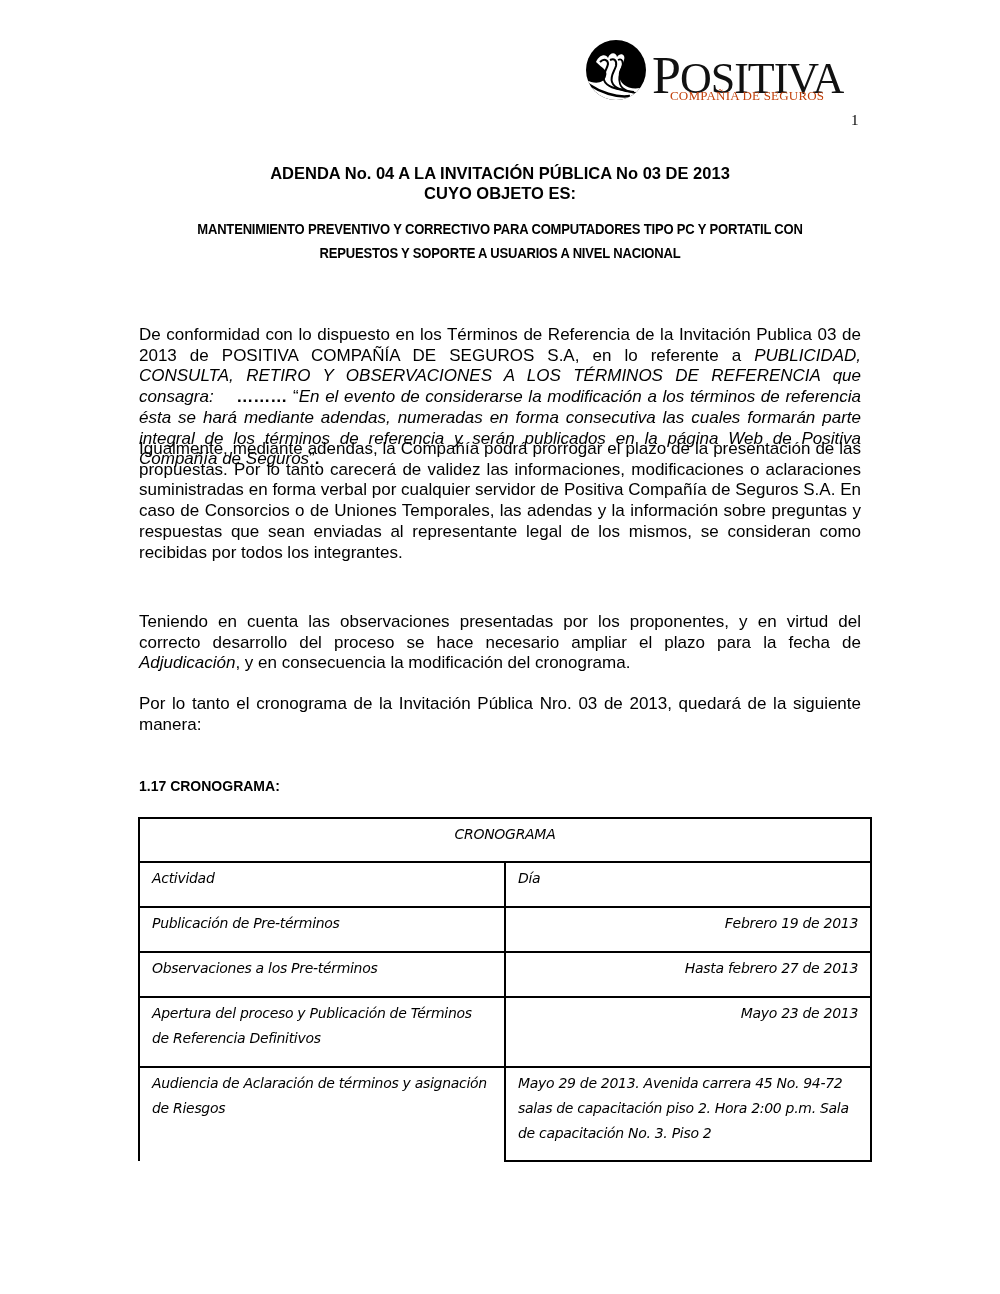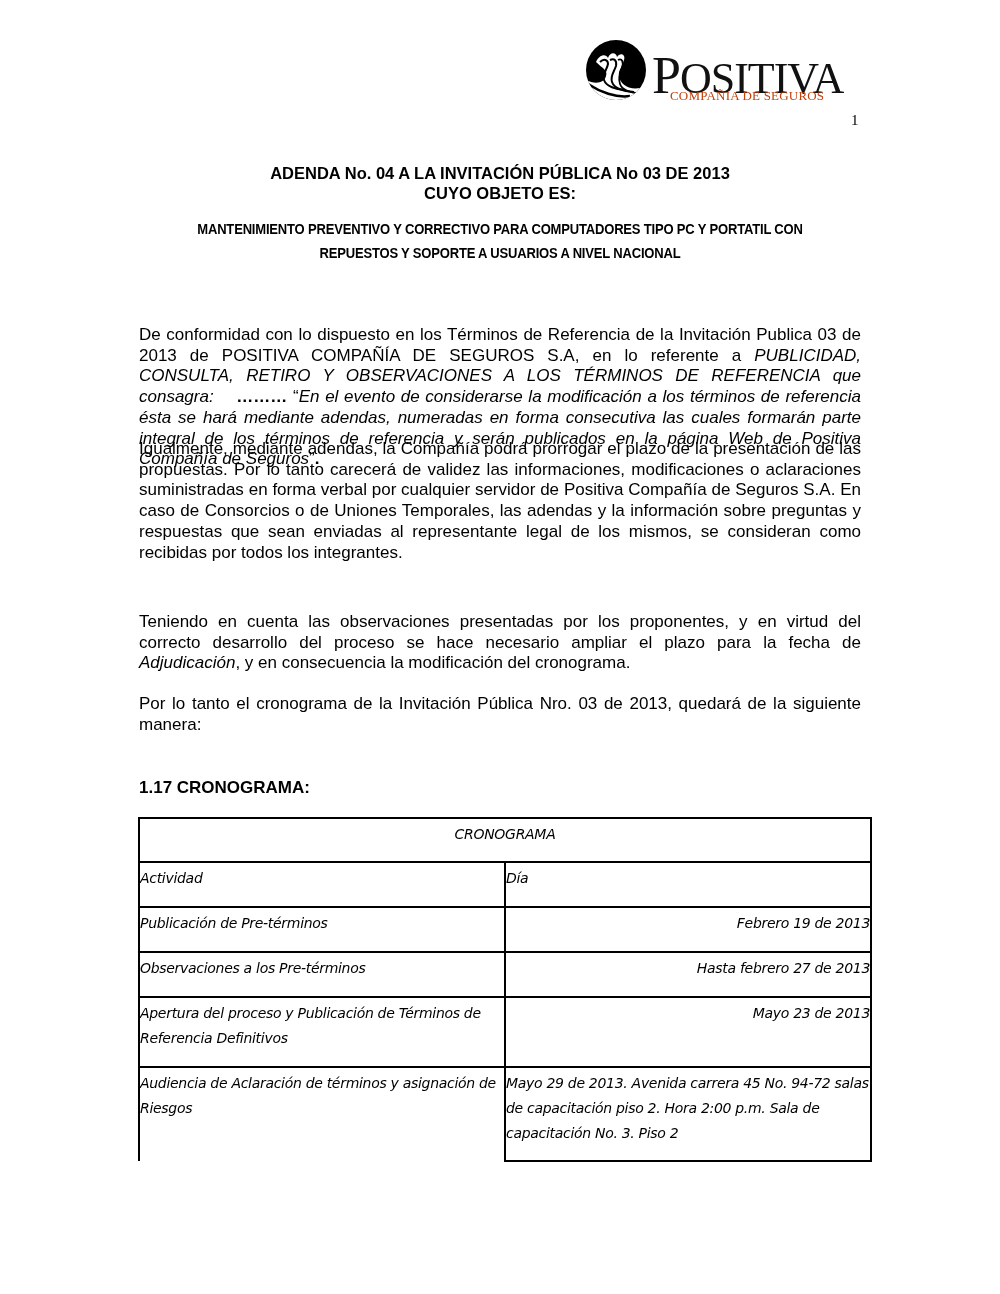--- a/index.html
+++ b/index.html
@@ -11,24 +11,24 @@
   .logo-word .big { font-size:52px; }
   .logo-sub { position:absolute; left:84px; top:48px; font-family:"Liberation Serif", serif; font-size:13px; letter-spacing:0.2px; color:#c2410c; white-space:nowrap; }
   .page-num { position:absolute; left:851px; top:112px; font-family:"Liberation Serif", serif; font-size:15px; }
   .title { position:absolute; left:140px; width:720px; top:163px; text-align:center; font-family:"Liberation Sans", sans-serif; font-weight:bold; font-size:16.5px; line-height:20px; }
   .subject { position:absolute; left:120px; width:760px; top:217px; text-align:center; font-family:"Liberation Sans", sans-serif; font-weight:bold; font-size:14px; line-height:24px; letter-spacing:-0.2px; transform:scaleX(0.93); transform-origin:center top; }
   .para { position:absolute; left:139px; width:722px; font-family:"Liberation Sans", sans-serif; font-size:17px; line-height:20.7px; text-align:justify; }
   .p1 { top:284px;margin-top:41px; }
   .p2 { top:439px; }
   .p3 { top:612px; }
   .p4 { top:694px; }
-  .section { position:absolute; left:139px; top:778px; font-family:"Liberation Sans", sans-serif; font-weight:bold; font-size:17px; }
+  .section { position:absolute; left:139px; top:778px; font-family:"Liberation Sans", sans-serif; font-weight:bold; font-size:14px; }
   .cal { font-family:"DejaVu Sans", sans-serif; font-style:italic; font-size:14px; line-height:25px; letter-spacing:-0.3px; }
   table.crono { position:absolute; left:138px; top:817px; width:734px; border-collapse:collapse; table-layout:fixed; }
-  table.crono td { border:2px solid #000; vertical-align:top; padding:3px 0; }
+  table.crono td { border:2px solid #000; vertical-align:top; padding:3px 12px; }
   .crono .head { text-align:center; height:36px; }
   .crono .col1 { width:302px; }
   .crono .r-std { height:37px; }
   .crono .r-two { height:62px; }
   .crono .r-last { height:87px; }
   .crono .right { text-align:right;margin-top:12px; }
   .crono .center { }
   .crono .lastleft { border-bottom:none !important; }
 </style>
 </head>

